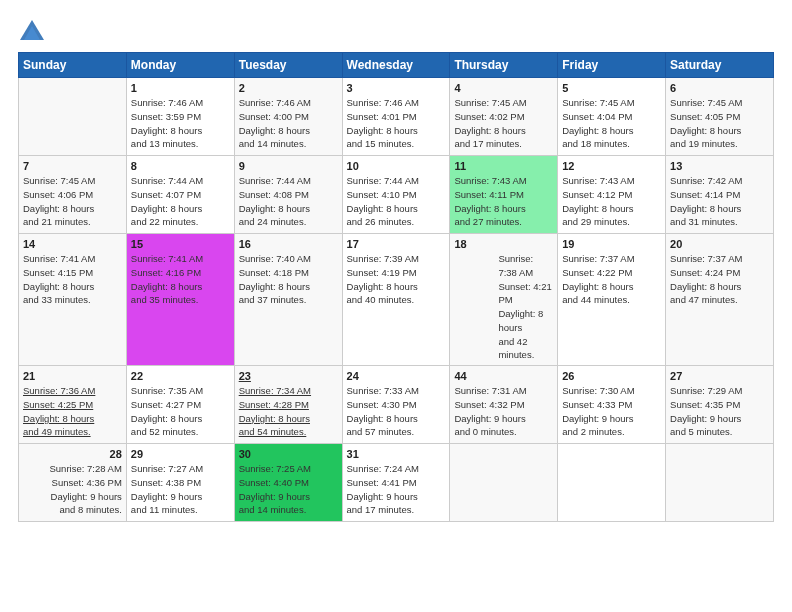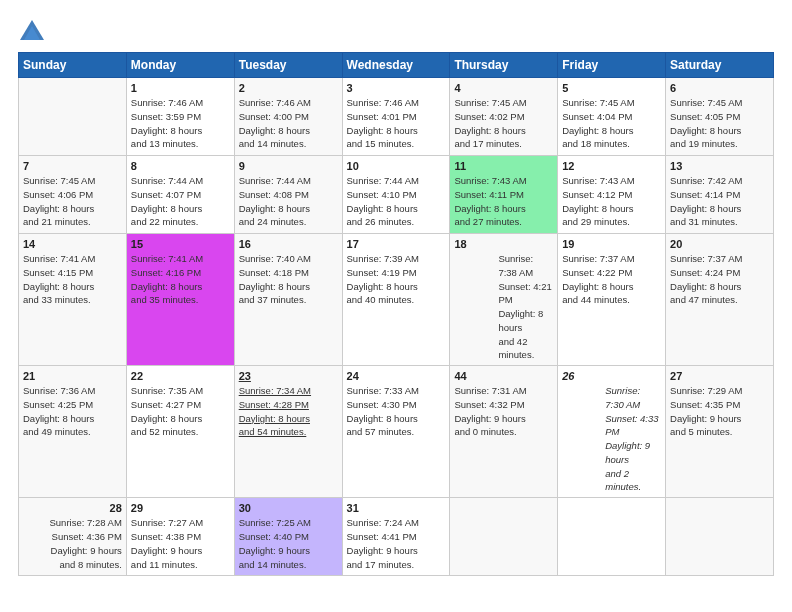--- a/index.html
+++ b/index.html
@@ -282,21 +282,21 @@
             <span class="day-num">20</span>
             <div class="day-info" style="white-space: pre-line;">Sunrise: 7:37 AM
 Sunset: 4:24 PM
 Daylight: 8 hours
 and 47 minutes.</div>
           </td>
         </tr>
         <tr>
           <td style="background: rgb(248, 248, 248);">
             <span class="day-num">21</span>
-            <div class="day-info" style="white-space: pre-line;">Sunrise: 7:36 AM
+            <div class="day-info" style="white-space: pre-line; text-decoration: underline;">Sunrise: 7:36 AM
 Sunset: 4:25 PM
 Daylight: 8 hours
 and 49 minutes.</div>
           </td>
           <td style="background: rgb(255, 255, 255);">
             <span class="day-num">22</span>
             <div class="day-info" style="white-space: pre-line;">Sunrise: 7:35 AM
 Sunset: 4:27 PM
 Daylight: 8 hours
 and 52 minutes.</div>
@@ -315,23 +315,23 @@
 Daylight: 8 hours
 and 57 minutes.</div>
           </td>
           <td style="background: rgb(248, 248, 248);">
             <span class="day-num">44</span>
             <div class="day-info" style="white-space: pre-line;">Sunrise: 7:31 AM
 Sunset: 4:32 PM
 Daylight: 9 hours
 and 0 minutes.</div>
           </td>
-          <td style="background: rgb(255, 255, 255); font-style: italic;">
+          <td style="background: rgb(255, 255, 255);">
             <span class="day-num">26</span>
-            <div class="day-info" style="white-space: pre-line; margin-left: 43px;">Sunrise: 7:30 AM
+            <div class="day-info" style="white-space: pre-line;">Sunrise: 7:30 AM
 Sunset: 4:33 PM
 Daylight: 9 hours
 and 2 minutes.</div>
           </td>
           <td style="background: rgb(248, 248, 248); margin-left: 47px;">
             <span class="day-num">27</span>
             <div class="day-info" style="white-space: pre-line;">Sunrise: 7:29 AM
 Sunset: 4:35 PM
 Daylight: 9 hours
 and 5 minutes.</div>
@@ -345,21 +345,21 @@
 Daylight: 9 hours
 and 8 minutes.</div>
           </td>
           <td style="background: rgb(255, 255, 255);">
             <span class="day-num">29</span>
             <div class="day-info" style="white-space: pre-line;">Sunrise: 7:27 AM
 Sunset: 4:38 PM
 Daylight: 9 hours
 and 11 minutes.</div>
           </td>
-          <td style="background: #c4b5fd;">
+          <td style="background: #22c55e;">
             <span class="day-num">30</span>
             <div class="day-info" style="white-space: pre-line;">Sunrise: 7:25 AM
 Sunset: 4:40 PM
 Daylight: 9 hours
 and 14 minutes.</div>
           </td>
           <td style="background: rgb(255, 255, 255);">
             <span class="day-num">31</span>
             <div class="day-info" style="white-space: pre-line;">Sunrise: 7:24 AM
 Sunset: 4:41 PM

